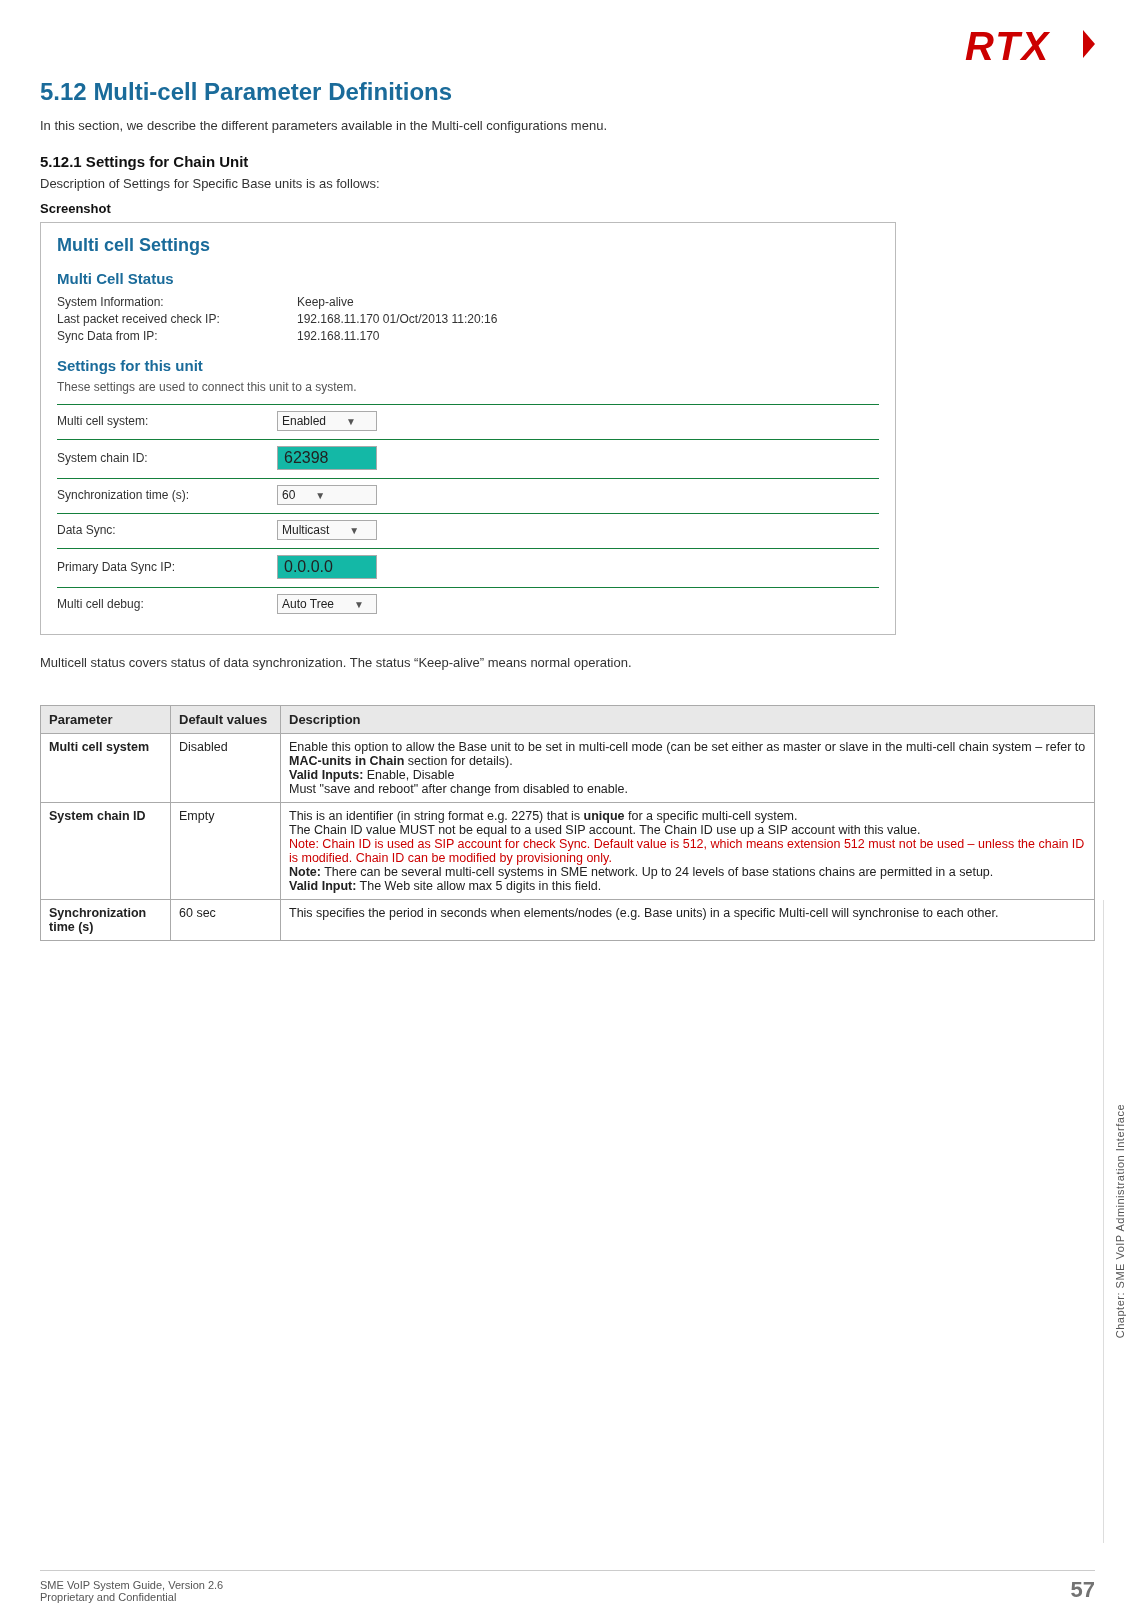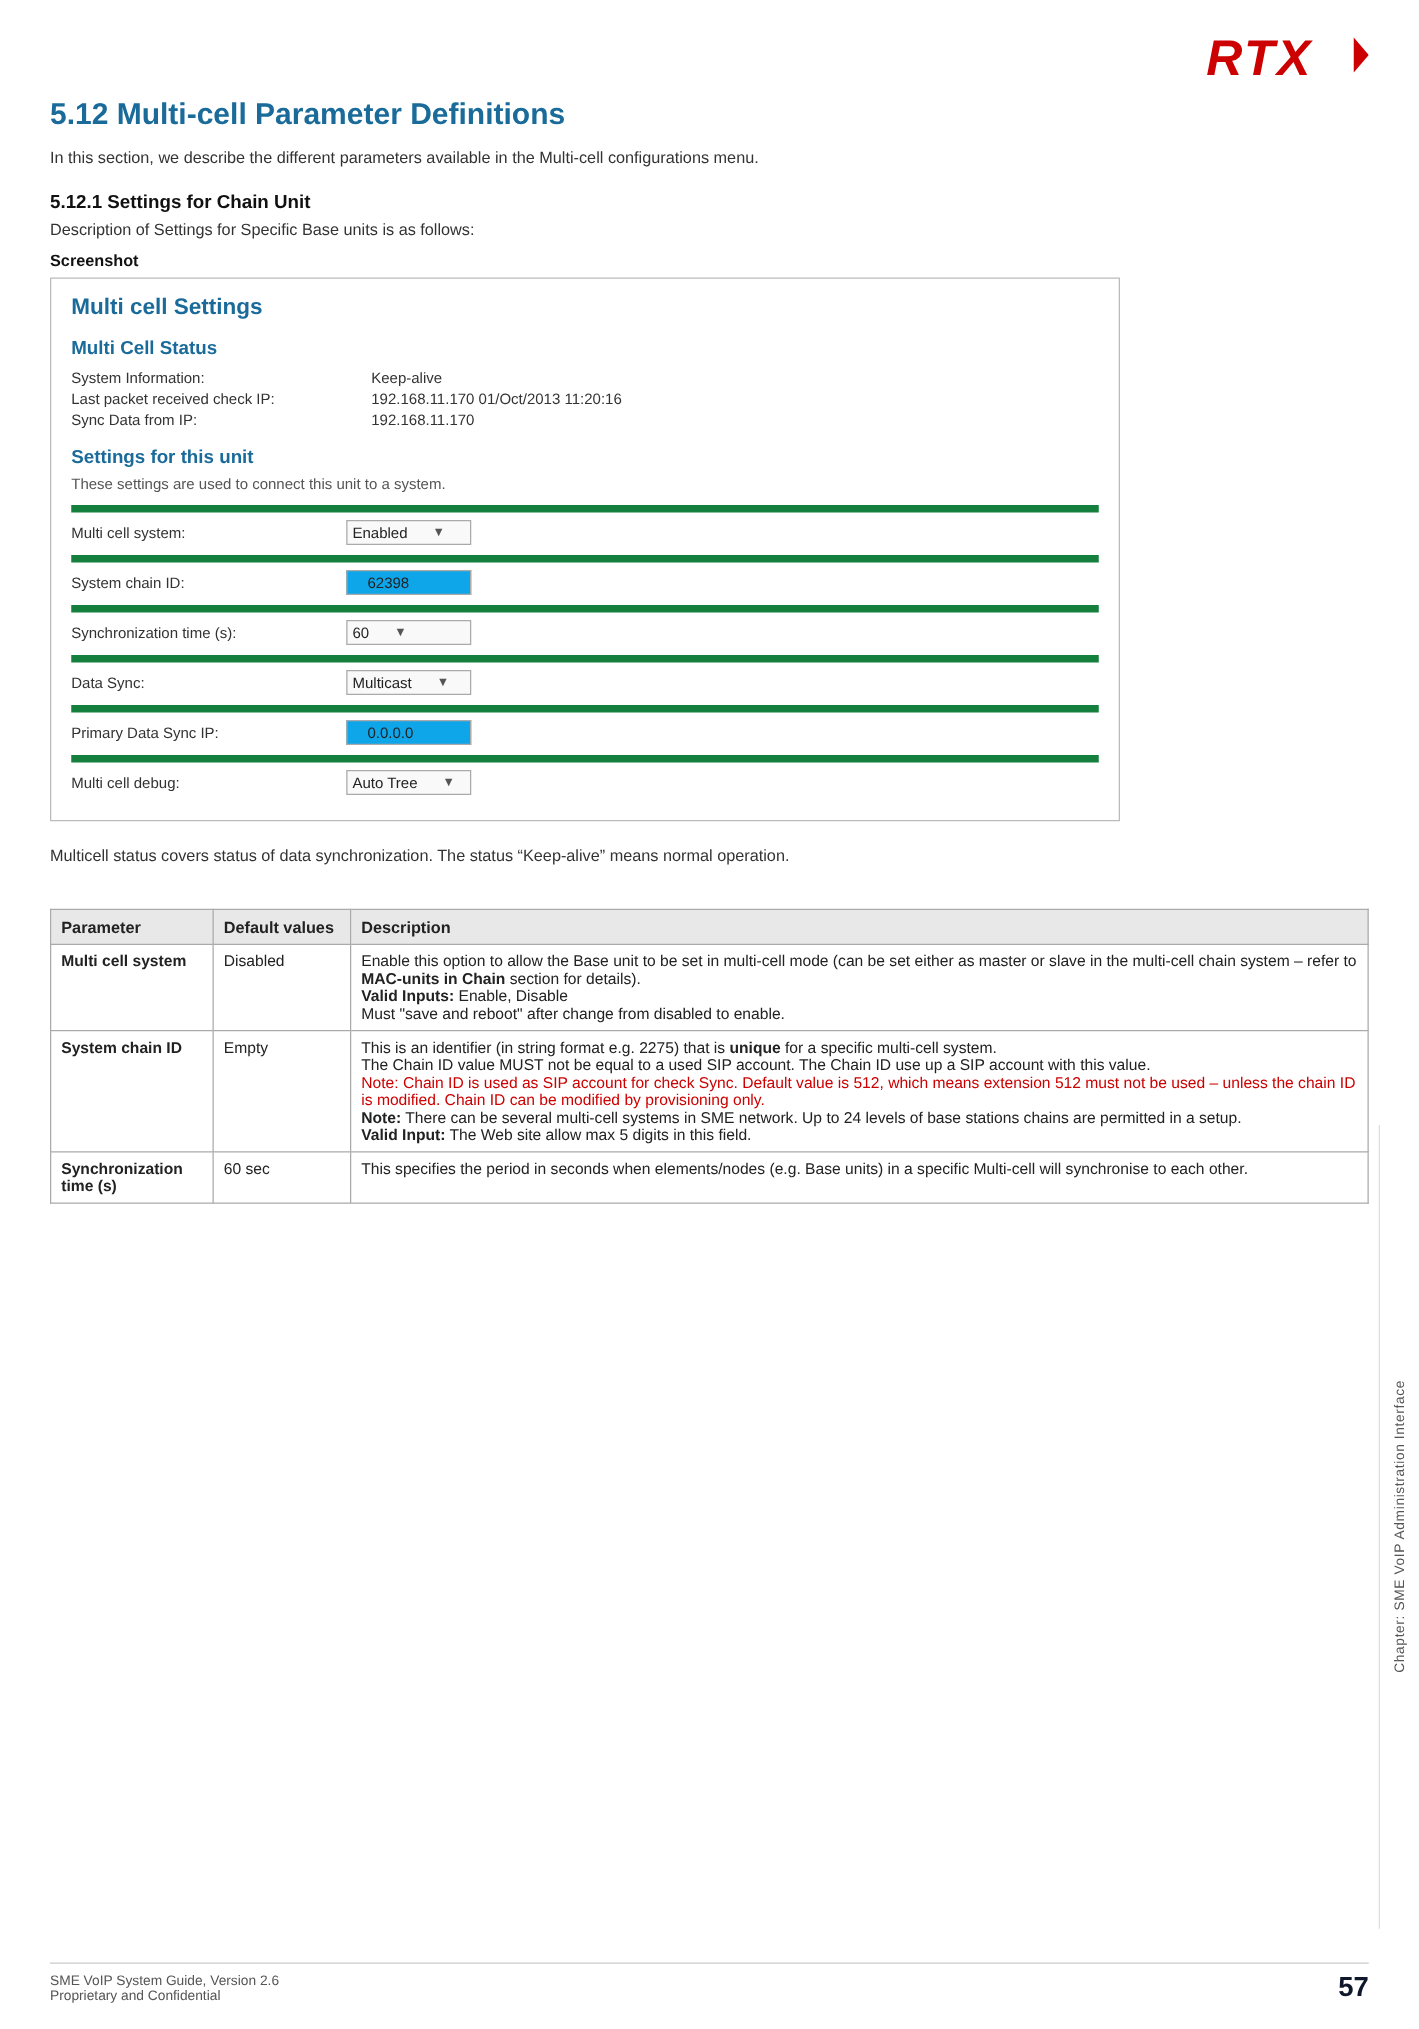--- a/index.html
+++ b/index.html
@@ -105,21 +105,21 @@
       font-size: 12px;
       color: #555;
       margin-bottom: 10px;
     }
 
     .form-row {
       display: flex;
       align-items: center;
       margin-bottom: 8px;
       font-size: 12px;
-      border-top: 6px solid #15803d;
+      border-top: 1px solid #15803d;
       padding-top: 6px;
     }
     .form-label {
       width: 220px;
       flex-shrink: 0;
       color: #333;
     }
     .form-control {
       display: flex;
       align-items: center;
@@ -134,23 +134,23 @@
       min-width: 100px;
       gap: 12px;
     }
     .select-box .arrow {
       margin-left: 8px;
       font-size: 10px;
       color: #555;
     }
     .input-box {
       border: 1px solid #aaa;
-      padding: 2px 16px;
-      font-size: 12px;
-      background: #0ea5e9;
+      padding: 2px 6px;
+      font-size: 16px;
+      background: #14b8a6;
       min-width: 100px;
     }
 
     
     .multicell-note {
       font-size: 13px;
       margin-bottom: 20px;
       color: #333;
     }
 
@@ -201,21 +201,21 @@
       border-top: 1px solid #ccc;
       padding-top: 6px;
     }
     .footer-left {
       font-size: 11px;
       color: #555;
     }
     .footer-right {
       font-size: 22px;
       font-weight: bold;
-      color: #0f172a;
+      color: #737373;
     }
 
     .chapter-sidebar {
       position: absolute;
       right: 0;
       top: 900px;
       bottom: 80px;
       width: 32px;
       display: flex;
       align-items: center;

